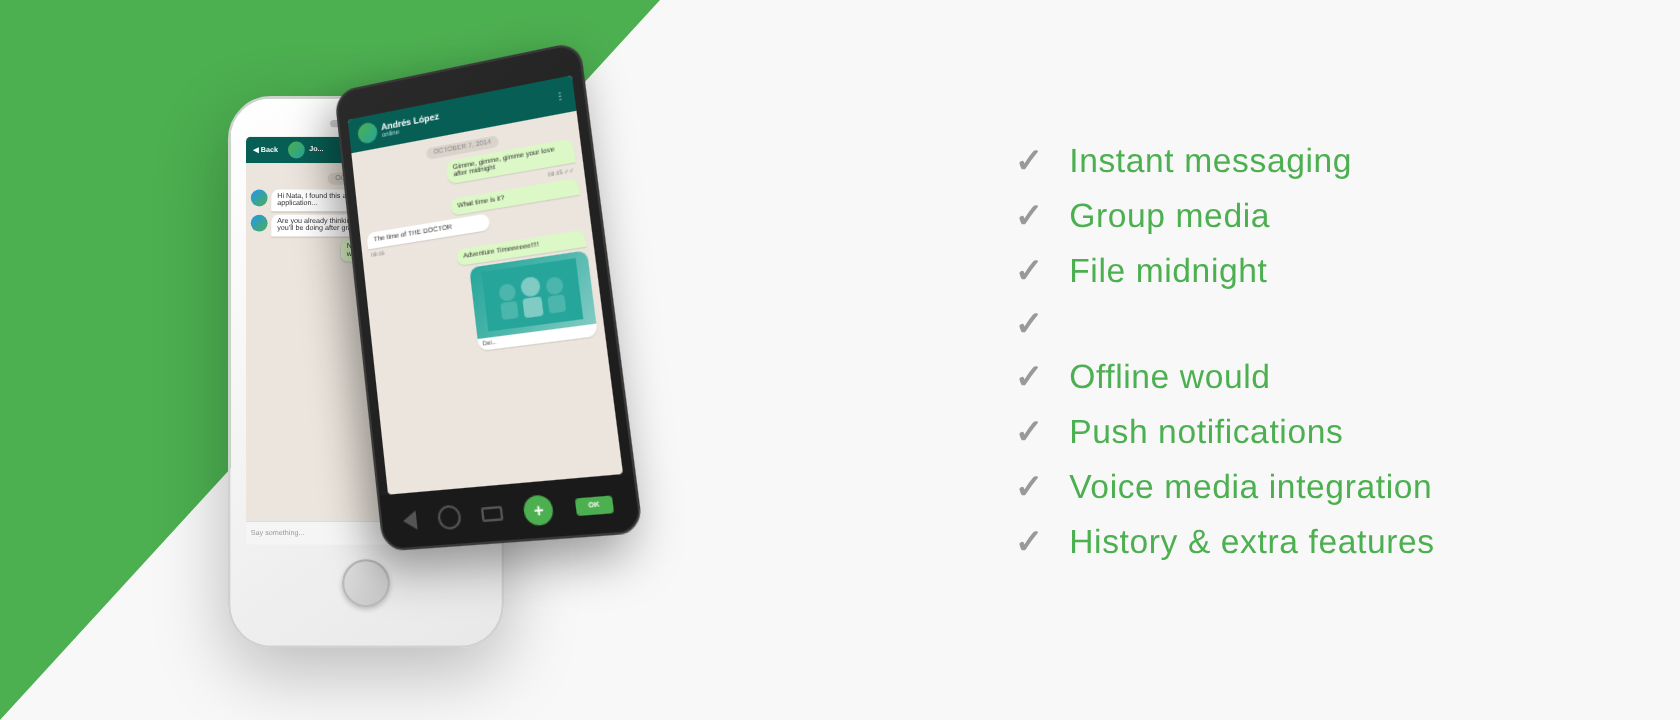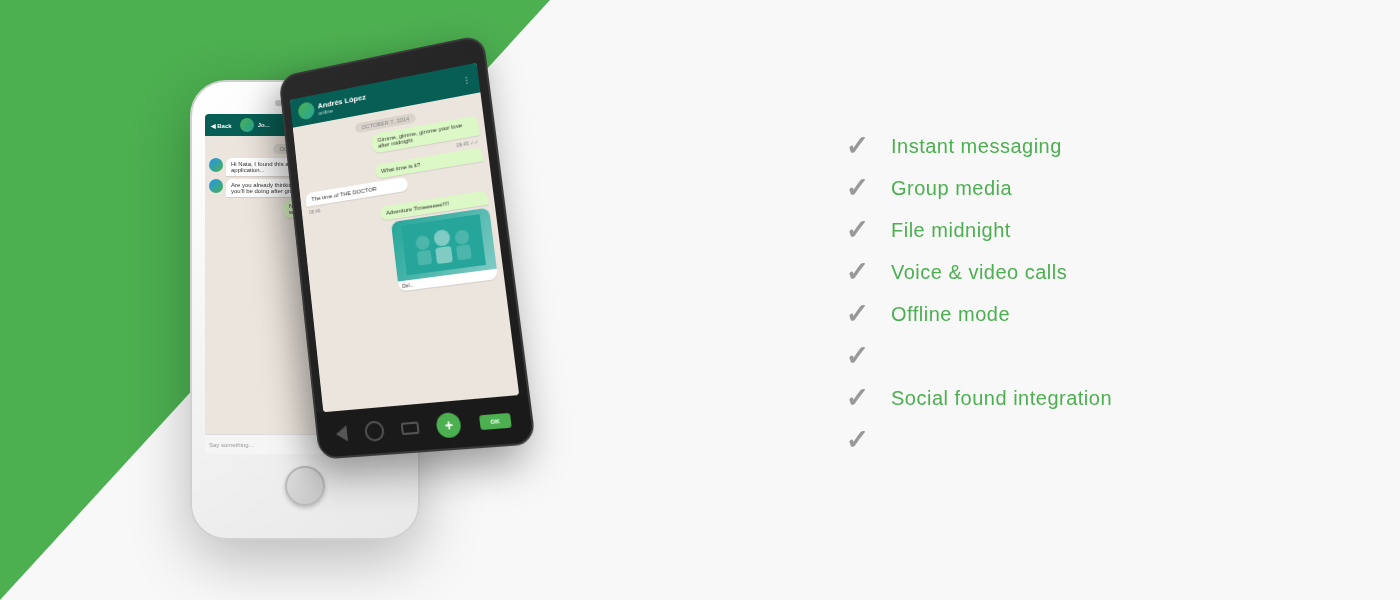--- a/index.html
+++ b/index.html
@@ -242,21 +242,21 @@
     .checkmark {
       font-size: 28px;
       color: #999;
       font-weight: bold;
       min-width: 35px;
       text-align: center;
       line-height: 1;
     }
 
     .feature-text {
-      font-size: 20px;
+      font-size: 28px;
       color: #4caf50;
       font-weight: 300;
       letter-spacing: 0.5px;
     }
 
     
     .iphone-input-bar {
       position: absolute;
       bottom: 0;
       left: 0;
@@ -387,30 +387,31 @@
       <div class="feature-item">
         <span class="checkmark">✓</span>
         <span class="feature-text">Group media</span>
       </div>
       <div class="feature-item">
         <span class="checkmark">✓</span>
         <span class="feature-text">File midnight</span>
       </div>
       <div class="feature-item">
         <span class="checkmark">✓</span>
-        <span class="feature-text">Voice &amp; video calls</span>
-      </div>
-      <div class="feature-item">
-        <span class="checkmark">✓</span>
-        <span class="feature-text">Offline mode</span>
-      </div>
-      <div class="feature-item">
-        <span class="checkmark">✓</span>
-      </div>
-      <div class="feature-item">
-        <span class="checkmark">✓</span>
-        <span class="feature-text">Social found integration</span>
-      </div>
-      <div class="feature-item">
-        <span class="checkmark">✓</span>
+      </div>
+      <div class="feature-item">
+        <span class="checkmark">✓</span>
+        <span class="feature-text">Offline would</span>
+      </div>
+      <div class="feature-item">
+        <span class="checkmark">✓</span>
+        <span class="feature-text">Push notifications</span>
+      </div>
+      <div class="feature-item">
+        <span class="checkmark">✓</span>
+        <span class="feature-text">Voice media integration</span>
+      </div>
+      <div class="feature-item">
+        <span class="checkmark">✓</span>
+        <span class="feature-text">History &amp; extra features</span>
       </div>
     </div>
 </div>
 
 </body></html>

